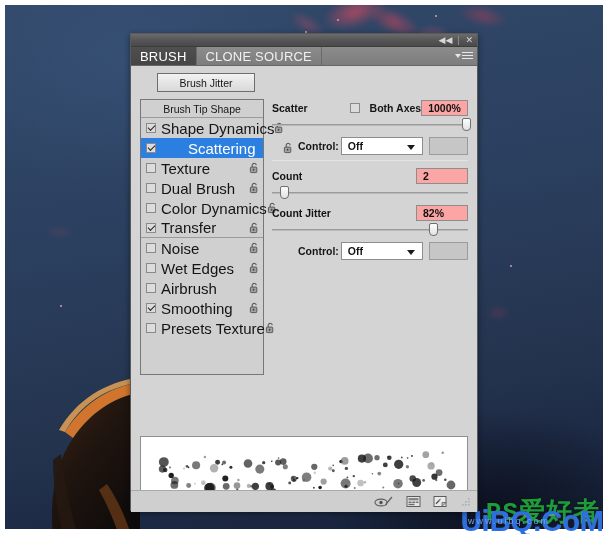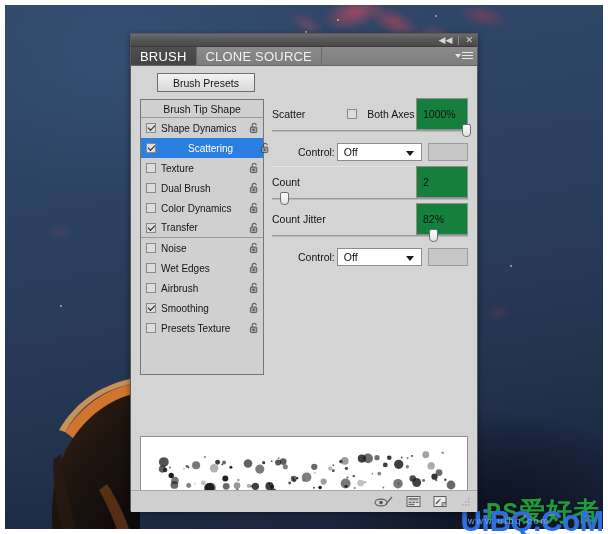--- a/index.html
+++ b/index.html
@@ -234,52 +234,53 @@
   .cbox.on::after {
     content: "";
     position: absolute;
     left: 1px; top: 1px;
     width: 6px; height: 3px;
     border-left: 1.6px solid #222;
     border-bottom: 1.6px solid #222;
     transform: rotate(-45deg);
   }
   .opt-label {
-    font-size: 10px;
+    font-size: 15px;
     color: #141414;
     white-space: nowrap;
     flex: 1 1 auto;
   }
   .lock {
     flex: 0 0 auto;
     width: 11px; height: 12px;
     opacity: .85;
   }
 
   
   #ctrls {
     position: absolute;
-    left: 141px; top: 39px;
+    left: 141px; top: 33px;
     right: 9px;
     height: 328px;
+    font-weight: bold;
   }
   .crow {
     display: flex;
     align-items: center;
     height: 17px;
     margin-bottom: 2px;
   }
   .clabel {
     font-size: 10.5px;
     color: #141414;
     white-space: nowrap;
   }
   .num-field {
-    width: 52px; height: 32px;
-    background: #15803d;
+    width: 52px; height: 16px;
+    background: #fca5a5;
     border: 1px solid #8d8d8d;
     font-size: 10.5px;
     color: #111;
     display: flex; align-items: center;
     padding-left: 6px;
     margin-left: auto;
     cursor: text;
   }
   .check-inline {
     display: flex; align-items: center;
@@ -447,21 +448,21 @@
           <i></i>
           <i></i>
           <i></i>
         </span>
     </div>
   </div>
 
   <div id="pbody">
 
     <div id="presets-row">
-      <div id="brush-presets-btn">Brush Presets</div>
+      <div id="brush-presets-btn">Brush Jitter</div>
     </div>
 
     <div id="opt-list">
       <div id="list-head">Brush Tip Shape</div>
 
       <div class="opt-row">
         <span class="cbox on"></span>
         <span class="opt-label">Shape Dynamics</span>
         <svg class="lock" viewBox="0 0 12 13">
           <path d="M3.5,5.5 L3.5,3.6 C3.5,2.0 5.0,1.2 6.4,1.6 C7.4,1.9 7.9,2.7 7.9,3.5" fill="none" stroke="#4a4a4a" stroke-width="1.2"></path>

